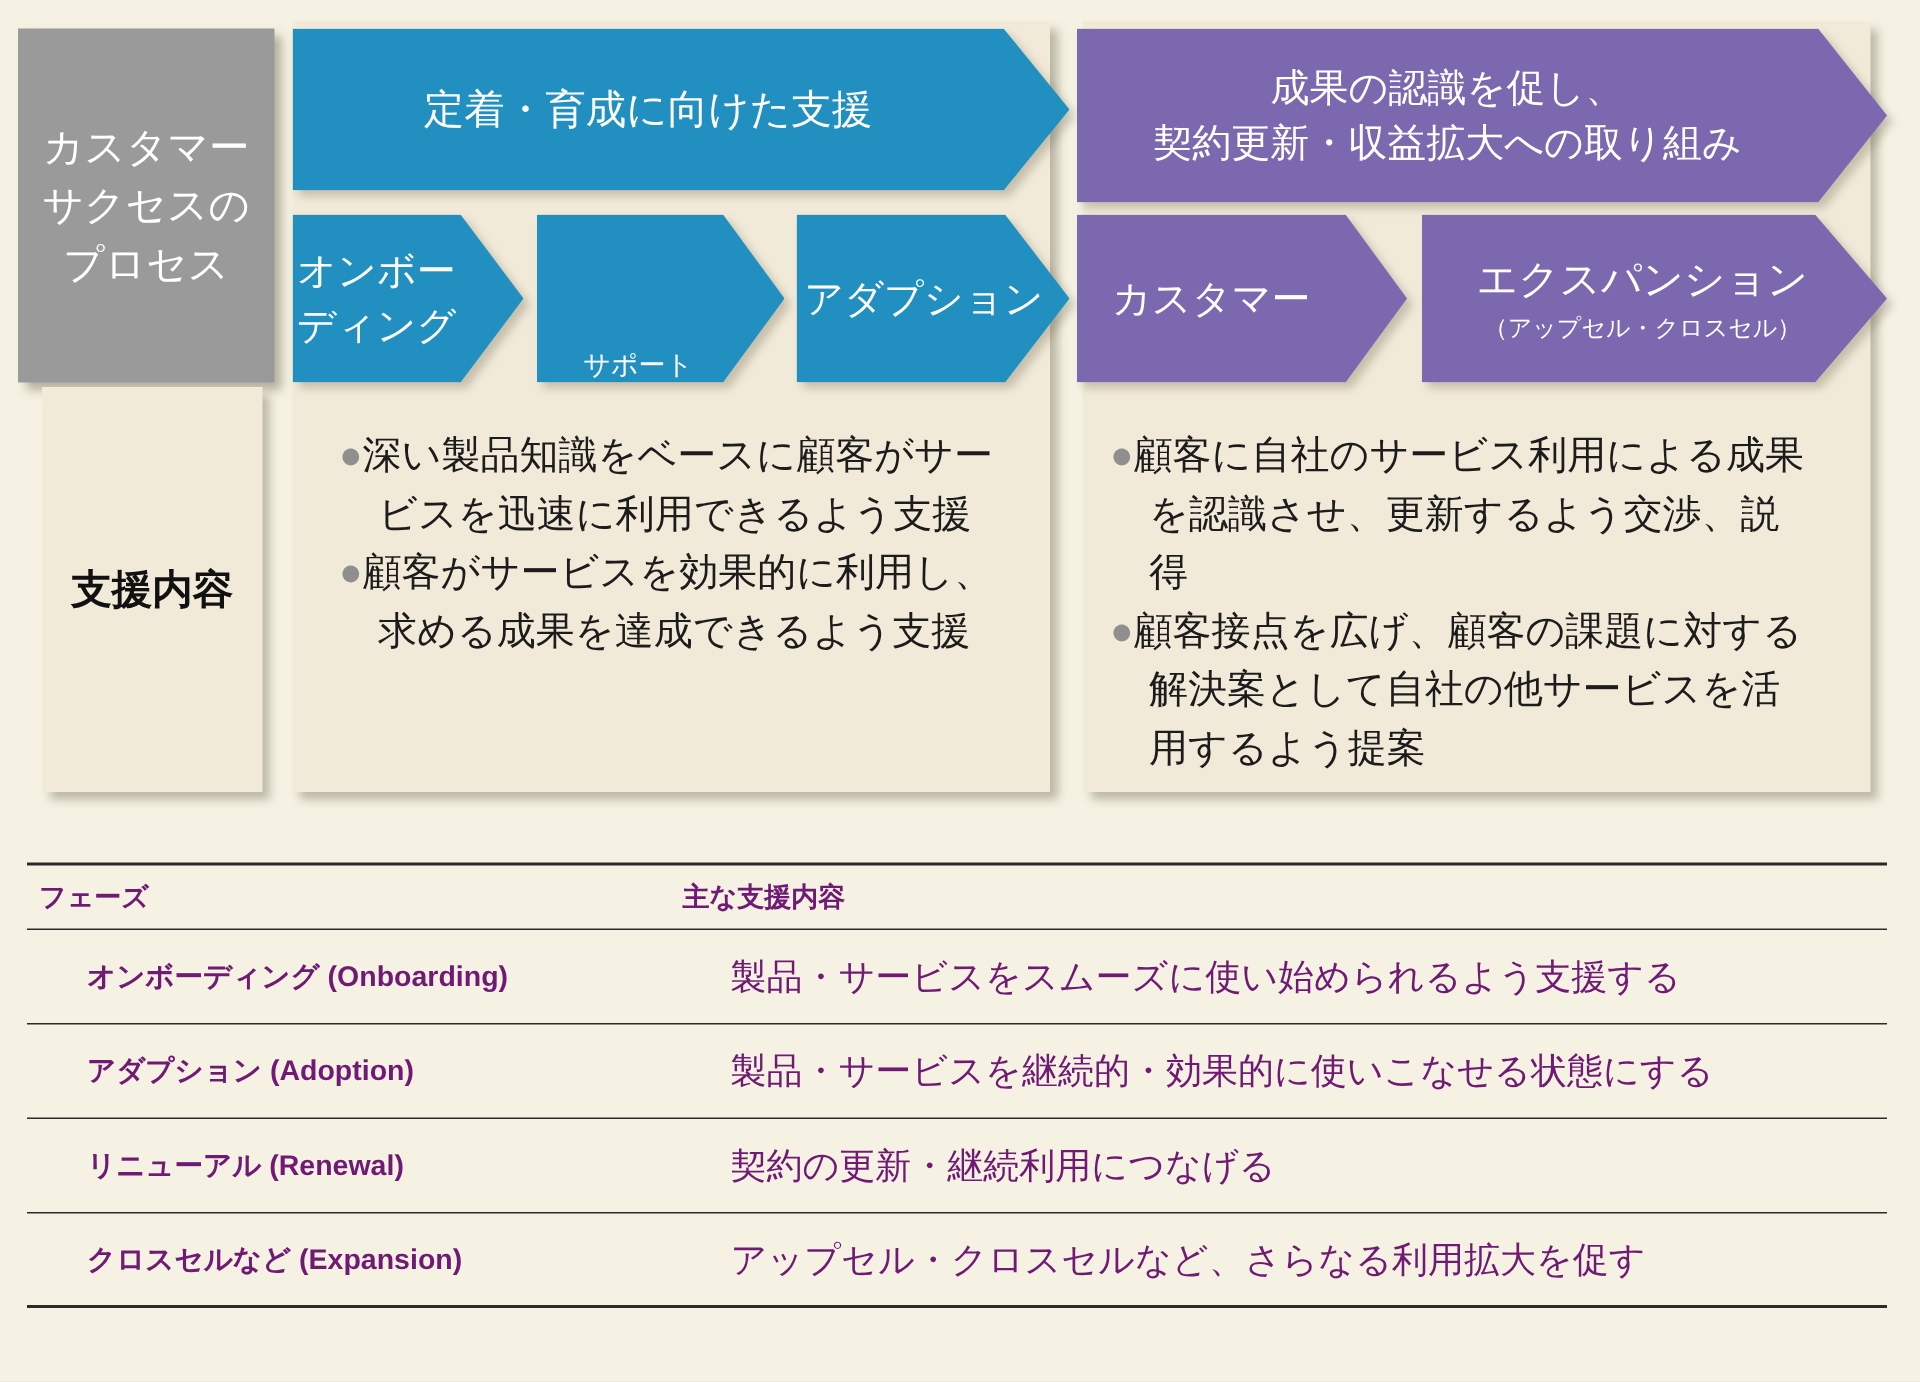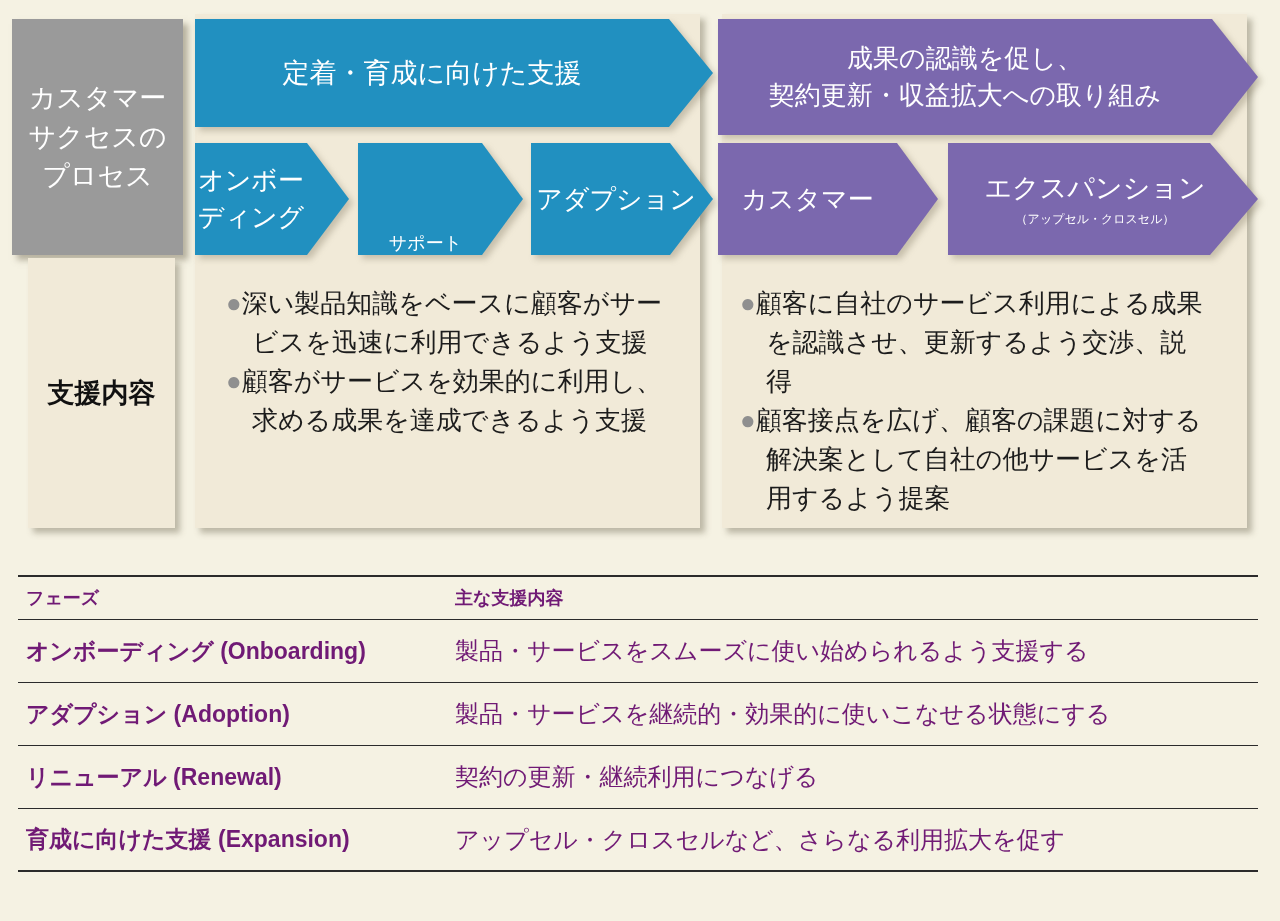--- a/index.html
+++ b/index.html
@@ -54,21 +54,21 @@
   .w-expansion     { left:948px; top:143px; width:310px; height:112px; }
 
   .banner-blue   { --tip:44px; font-size:27px; padding-right:44px; }
   .banner-purple { --tip:46px; font-size:26px; line-height:37px; padding-right:46px; }
   .onboarding    { --tip:42px; font-size:26px; line-height:37px; padding-right:42px; }
   .onboarding .lbl { display:block; width:116px; }
   .support       { --tip:41px; font-size:18px; padding-right:30px;justify-content:flex-end; }
   .adoption      { --tip:43px; font-size:26px; padding-right:12px; }
   .renewal       { --tip:41px; font-size:26px; padding-right:41px; }
   .expansion     { --tip:48px; font-size:27px; padding-right:16px; }
-  .expansion .note { font-size:12px; margin-top:5px; }
+  .expansion .note { font-size:16px; margin-top:5px; }
 
   
   .bullets { position:absolute; font-size:26px; line-height:39px; color:#1c1c1c; }
   .bullets-left  { left:226px; top:284px; width:452px; }
   .bullets-right { left:740px; top:284px; width:464px; }
   .bullet { padding-left:26px; text-indent:-26px; }
   .dot { color:#8F8F8F; }
 
   
   .ptable { position:absolute; left:18px; top:575px; width:1240px; color:#701a75; }
@@ -76,21 +76,21 @@
     display:flex; align-items:center; height:45px;
     border-top:2.5px solid #2b2b2b; border-bottom:1.8px solid #2b2b2b;
     font-size:18px; font-weight:bold;
   }
   .trow {
     display:flex; align-items:center; height:63px;
     border-bottom:1.5px solid #2b2b2b;
   }
   .trow:last-child { border-bottom:2.5px solid #2b2b2b; }
   .c1 { width:437px; padding-left:8px; }
-  .trow .c1 { font-size:23px; font-weight:bold; }
+  .trow .c1 { font-size:19px; font-weight:bold;margin-left:32px; }
   .c2 { flex:1; padding-right:6px; }
   .trow .c2 { font-size:24px; }
 </style>
 </head>
 <body>
 
 <div class="page">
 
   <div class="panel panel-left"></div>
   <div class="panel panel-right"></div>
@@ -163,18 +163,18 @@
     </div>
     <div class="trow">
       <div class="c1">アダプション (Adoption)</div>
       <div class="c2">製品・サービスを継続的・効果的に使いこなせる状態にする</div>
     </div>
     <div class="trow">
       <div class="c1">リニューアル (Renewal)</div>
       <div class="c2">契約の更新・継続利用につなげる</div>
     </div>
     <div class="trow">
-      <div class="c1">育成に向けた支援 (Expansion)</div>
+      <div class="c1">クロスセルなど (Expansion)</div>
       <div class="c2">アップセル・クロスセルなど、さらなる利用拡大を促す</div>
     </div>
   </div>
 
 </div>
 
 </body></html>

